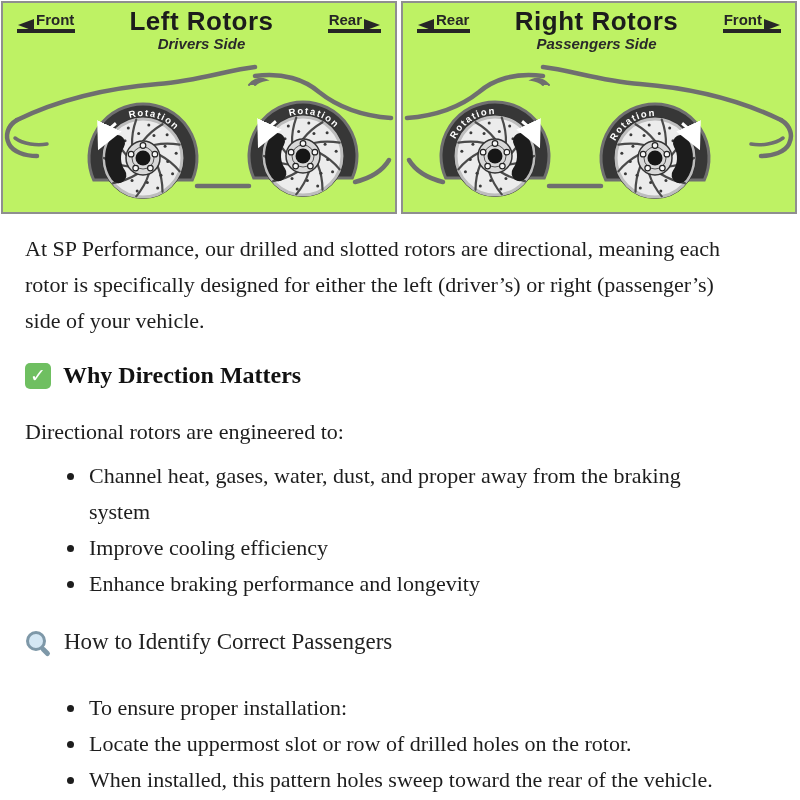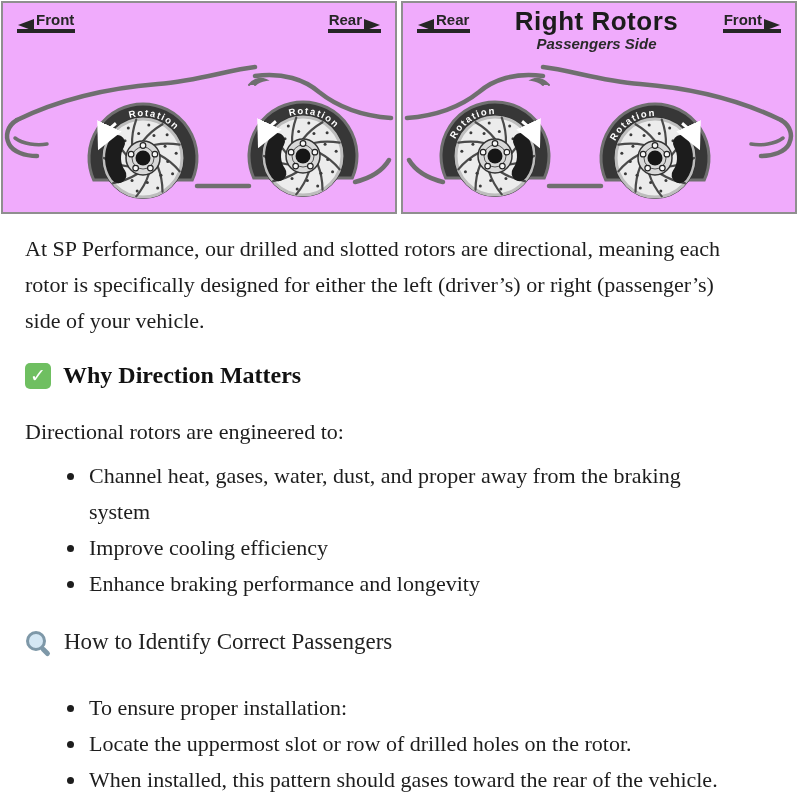--- a/index.html
+++ b/index.html
@@ -1,18 +1,18 @@
 <!DOCTYPE html>
 <html><head>
 <meta charset="utf-8">
 <style>
   html,body{margin:0;padding:0;background:#fff;width:800px;font-family:"Liberation Serif",serif;color:#1d1d1d;}
   
   .diagram{display:flex;gap:4px;padding:1px;}
-  .panel{position:relative;width:396px;height:213px;border:2px solid #8f8f8f;background:#f0abfc;box-sizing:border-box;}
+  .panel{position:relative;width:396px;height:213px;border:2px solid #8f8f8f;background:#bef264;box-sizing:border-box;}
   .panel-head{position:absolute;top:7px;left:0;right:0;display:flex;justify-content:space-between;align-items:flex-start;padding:0 14px;z-index:2;}
   .dir{font-family:"Liberation Sans",sans-serif;font-weight:bold;font-size:15px;color:#262626;border-bottom:4px solid #262626;display:flex;align-items:center;padding:0 1px 0;line-height:19px;}
   .tri{width:0;height:0;border-top:6px solid transparent;border-bottom:6px solid transparent;}
   .tri-left{border-right:16px solid #262626;margin-bottom:-10px;margin-right:2px;}
   .tri-right{border-left:16px solid #262626;margin-bottom:-10px;margin-left:2px;}
   .titles{text-align:center;margin-top:-3px;}
   .ptitle{font-family:"Liberation Sans",sans-serif;font-weight:bold;font-size:26px;line-height:28px;color:#1c1c1c;letter-spacing:.5px;}
   .psub{font-family:"Liberation Sans",sans-serif;font-weight:bold;font-style:italic;font-size:15px;color:#2a2a2a;}
   .car-svg{position:absolute;left:0;bottom:2px;}
   
@@ -32,20 +32,24 @@
 </head>
 <body>
 
 <div class="diagram">
 
   <div class="panel">
     <div class="panel-head">
       <div class="dir">
         <span class="tri tri-left"></span>
         <span>Front</span>
+      </div>
+      <div class="titles">
+        <div class="ptitle">Left Rotors</div>
+        <div class="psub">Drivers Side</div>
       </div>
       <div class="dir">
         <span>Rear</span>
         <span class="tri tri-right"></span>
       </div>
     </div>
     <svg class="car-svg" width="392" height="150" viewBox="0 0 392 150">
       <defs>
         <marker id="aw1" markerWidth="9" markerHeight="9" refX="5" refY="4.5" orient="auto">
           <path d="M0,0 L9,4.5 L0,9 z" fill="#fff"></path>
@@ -315,15 +319,15 @@
     <span class="mag">
       <span class="lens"></span>
       <span class="handle"></span>
     </span>
     <span>How to Identify Correct Passengers</span>
   </div>
 
   <ul class="second">
     <li>To ensure proper installation:</li>
     <li>Locate the uppermost slot or row of drilled holes on the rotor.</li>
-    <li>When installed, this pattern should gases toward the rear of the vehicle.</li>
+    <li>When installed, this pattern holes sweep toward the rear of the vehicle.</li>
   </ul>
 </div>
 
 </body></html>

